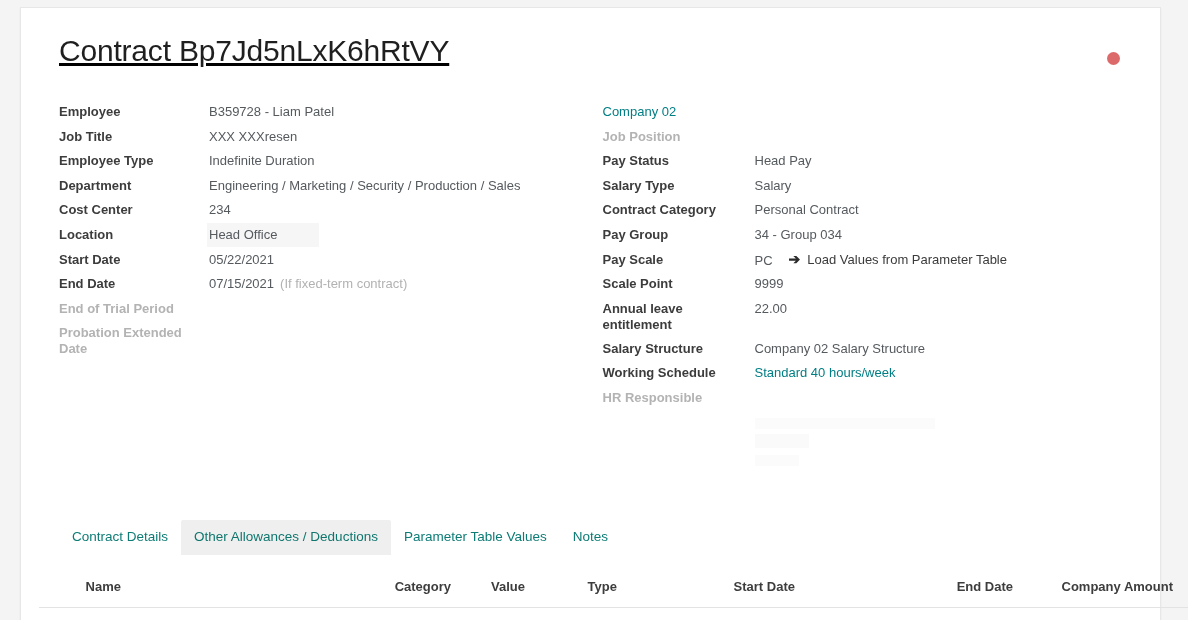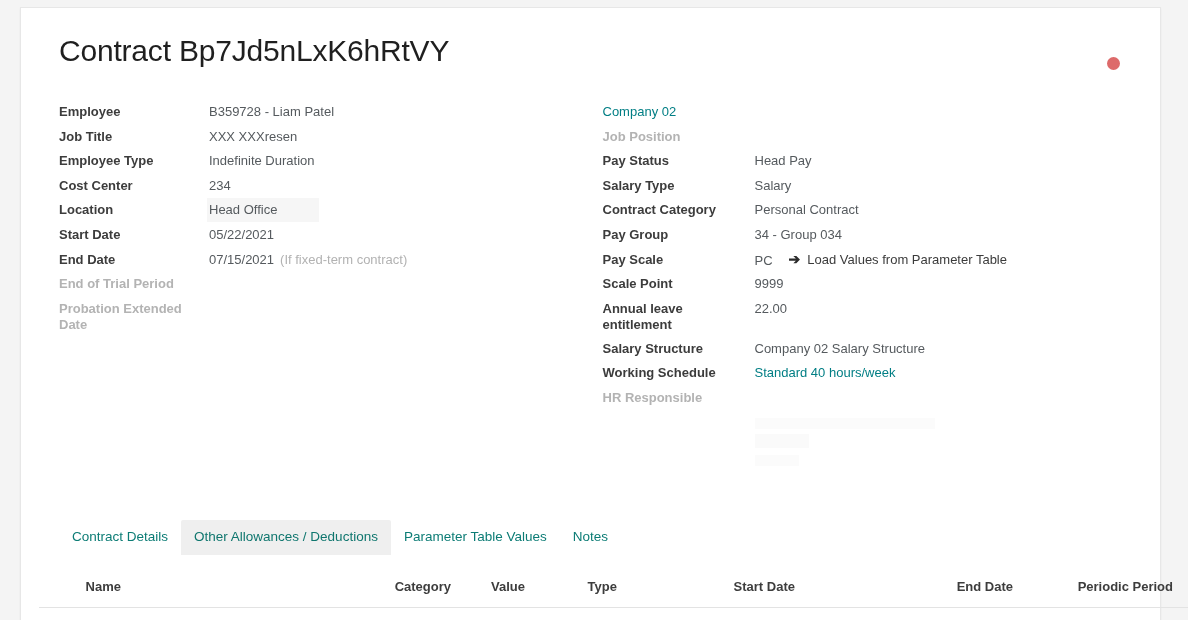--- a/index.html
+++ b/index.html
@@ -24,23 +24,24 @@
     background: #ffffff;
     border: 1px solid #e7e7e7;
     border-bottom: none;
     box-shadow: 0 1px 2px rgba(0,0,0,0.05);
   }
   .sheet-inner { padding: 24px 18px 0 18px; }
 
   
   .title-row {
     display: flex;
-    align-items: flex-end;
+    align-items: flex-start;
     justify-content: space-between;
     padding: 0 2px 0 20px;
+    text-decoration: underline;
   }
   .page-title {
     font-size: 30px;
     line-height: 38px;
     font-weight: 400;
     color: #1f1f1f;
     letter-spacing: -0.2px;
     margin: 0;
   }
   .status-dot-wrap {
@@ -214,20 +215,24 @@
               <div class="flabel">Employee</div>
               <div class="fvalue"><span>B359728 - Liam Patel</span></div>
             </div>
             <div class="frow">
               <div class="flabel">Job Title</div>
               <div class="fvalue"><span>XXX XXXresen</span></div>
             </div>
             <div class="frow">
               <div class="flabel">Employee Type</div>
               <div class="fvalue"><span>Indefinite Duration</span></div>
+            </div>
+            <div class="frow">
+              <div class="flabel">Department</div>
+              <div class="fvalue"><span>Engineering / Marketing / Security / Production / Sales</span></div>
             </div>
             <div class="frow">
               <div class="flabel">Cost Center</div>
               <div class="fvalue"><span>234</span></div>
             </div>
             <div class="frow">
               <div class="flabel">Location</div>
               <div class="fvalue shaded"><span>Head Office</span></div>
             </div>
             <div class="frow">
@@ -316,21 +321,21 @@
       <div class="tbl-wrap">
         <table class="lines">
           <thead>
             <tr id="theadRow">
                 <th class="c-name">Name</th>
                 <th class="c-cat">Category</th>
                 <th class="c-val num">Value</th>
                 <th class="c-type">Type</th>
                 <th class="c-sd">Start Date</th>
                 <th class="c-ed">End Date</th>
-                <th class="c-pa num">Periodic Period</th>
+                <th class="c-pa num">Company Amount</th>
                 <th class="kebab-col"><span class="kebab">
                     <i></i>
                     <i></i>
                     <i></i>
                   </span></th>
               </tr>
           </thead>
           <tbody id="tbody">
               <tr>
                 <td class="c-name">ABC 1</td>

